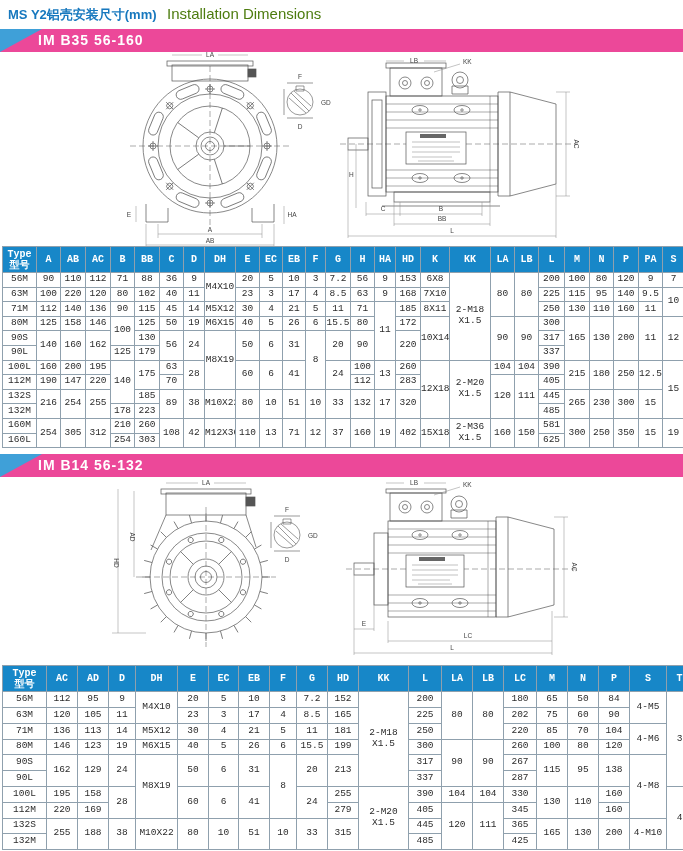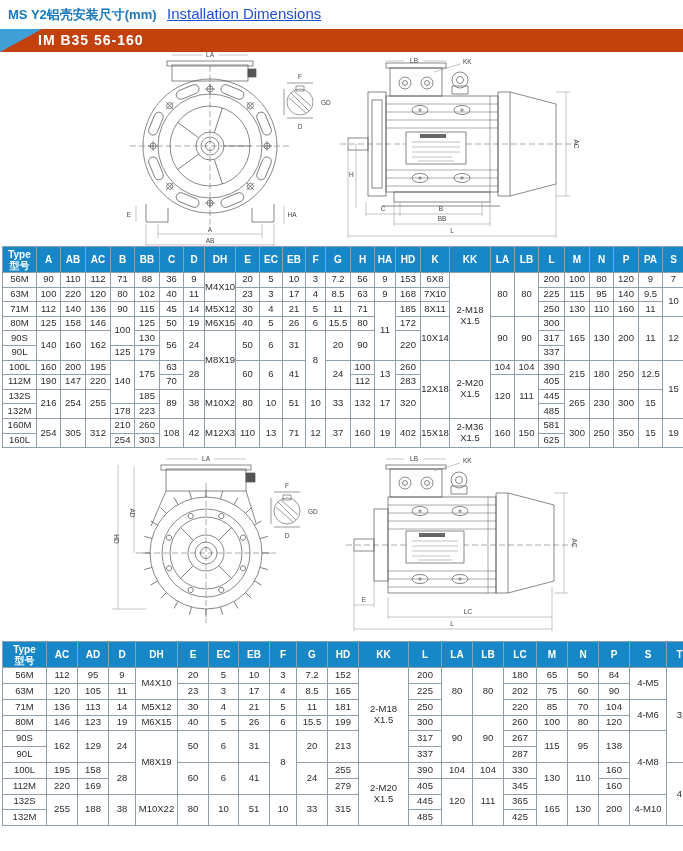--- a/index.html
+++ b/index.html
@@ -1,26 +1,26 @@
 <!DOCTYPE html>
 <html><head>
 <meta charset="utf-8">
 <style>
   html,body{margin:0;padding:0;background:#fff;}
   body{width:683px;height:851px;overflow:hidden;font-family:"Liberation Sans","DejaVu Sans",sans-serif;}
   .page{width:683px;height:851px;position:relative;background:#fff;}
   .title-row{padding:5px 0 4px 8px;white-space:nowrap;}
   .title-cn{color:#1778be;font-size:13px;font-weight:bold;}
-  .title-en{color:#1d4ed8;font-size:15px;margin-left:6px;text-decoration:underline;}
-  .banner{position:relative;height:23px;line-height:23px;background:#c2410c;color:#fff;
+  .title-en{color:#4d7c0f;font-size:15px;margin-left:6px;}
+  .banner{position:relative;height:23px;line-height:23px;background:#ec4899;color:#fff;
           font-size:14px;font-weight:bold;padding-left:38px;letter-spacing:1px;margin-top:1px;}
   .banner::before{content:"";position:absolute;left:0;top:0;width:0;height:0;
           border-top:23px solid #3fa0d8;border-right:42px solid transparent;}
   svg{display:block;}
-  .tblwrap{padding:0 2px;}
+  .tblwrap{padding:0 2px;font-family:Liberation Mono, monospace;}
   table{border-collapse:collapse;width:679px;table-layout:fixed;}
   th{background:#1787c8;color:#fff;font-size:10px;font-weight:bold;border:1px solid #8fa0ad;
      padding:1px 0;white-space:pre-line;line-height:11px;vertical-align:middle;}
   td{border:1px solid #8fa0ad;font-size:9.5px;text-align:center;color:#2b2b2b;
      padding:0;line-height:1.15;vertical-align:middle;overflow:hidden;}
   .t1 tbody tr{height:14.6px;}
   .t2 tbody tr{height:15.8px;}
   .t1 thead tr{height:26px;}
   .t2 thead tr{height:26px;}
   .dim{font-size:6.5px;fill:#444;}
@@ -507,20 +507,23 @@
             <td>254</td>
             <td>303</td>
             <td>625</td>
           </tr>
         </tbody>
       </table>
   </div>
 
   <div class="gap"></div>
 
+  <div class="banner">
+    <span>IM B14 56-132</span>
+  </div>
 
   <svg width="683" height="188" viewBox="0 0 683 188">
 
     <g transform="translate(206,100)" stroke="#555" fill="none" stroke-width="0.7">
       <line x1="-70" x2="70" stroke-dasharray="6 3" stroke-width="0.5"></line>
       <line y1="-70" y2="70" stroke-dasharray="6 3" stroke-width="0.5"></line>
       <use href="#fin"></use>
         <use href="#fin" transform="rotate(15)"></use>
         <use href="#fin" transform="rotate(30)"></use>
       <use href="#fin" transform="rotate(45)"></use>

